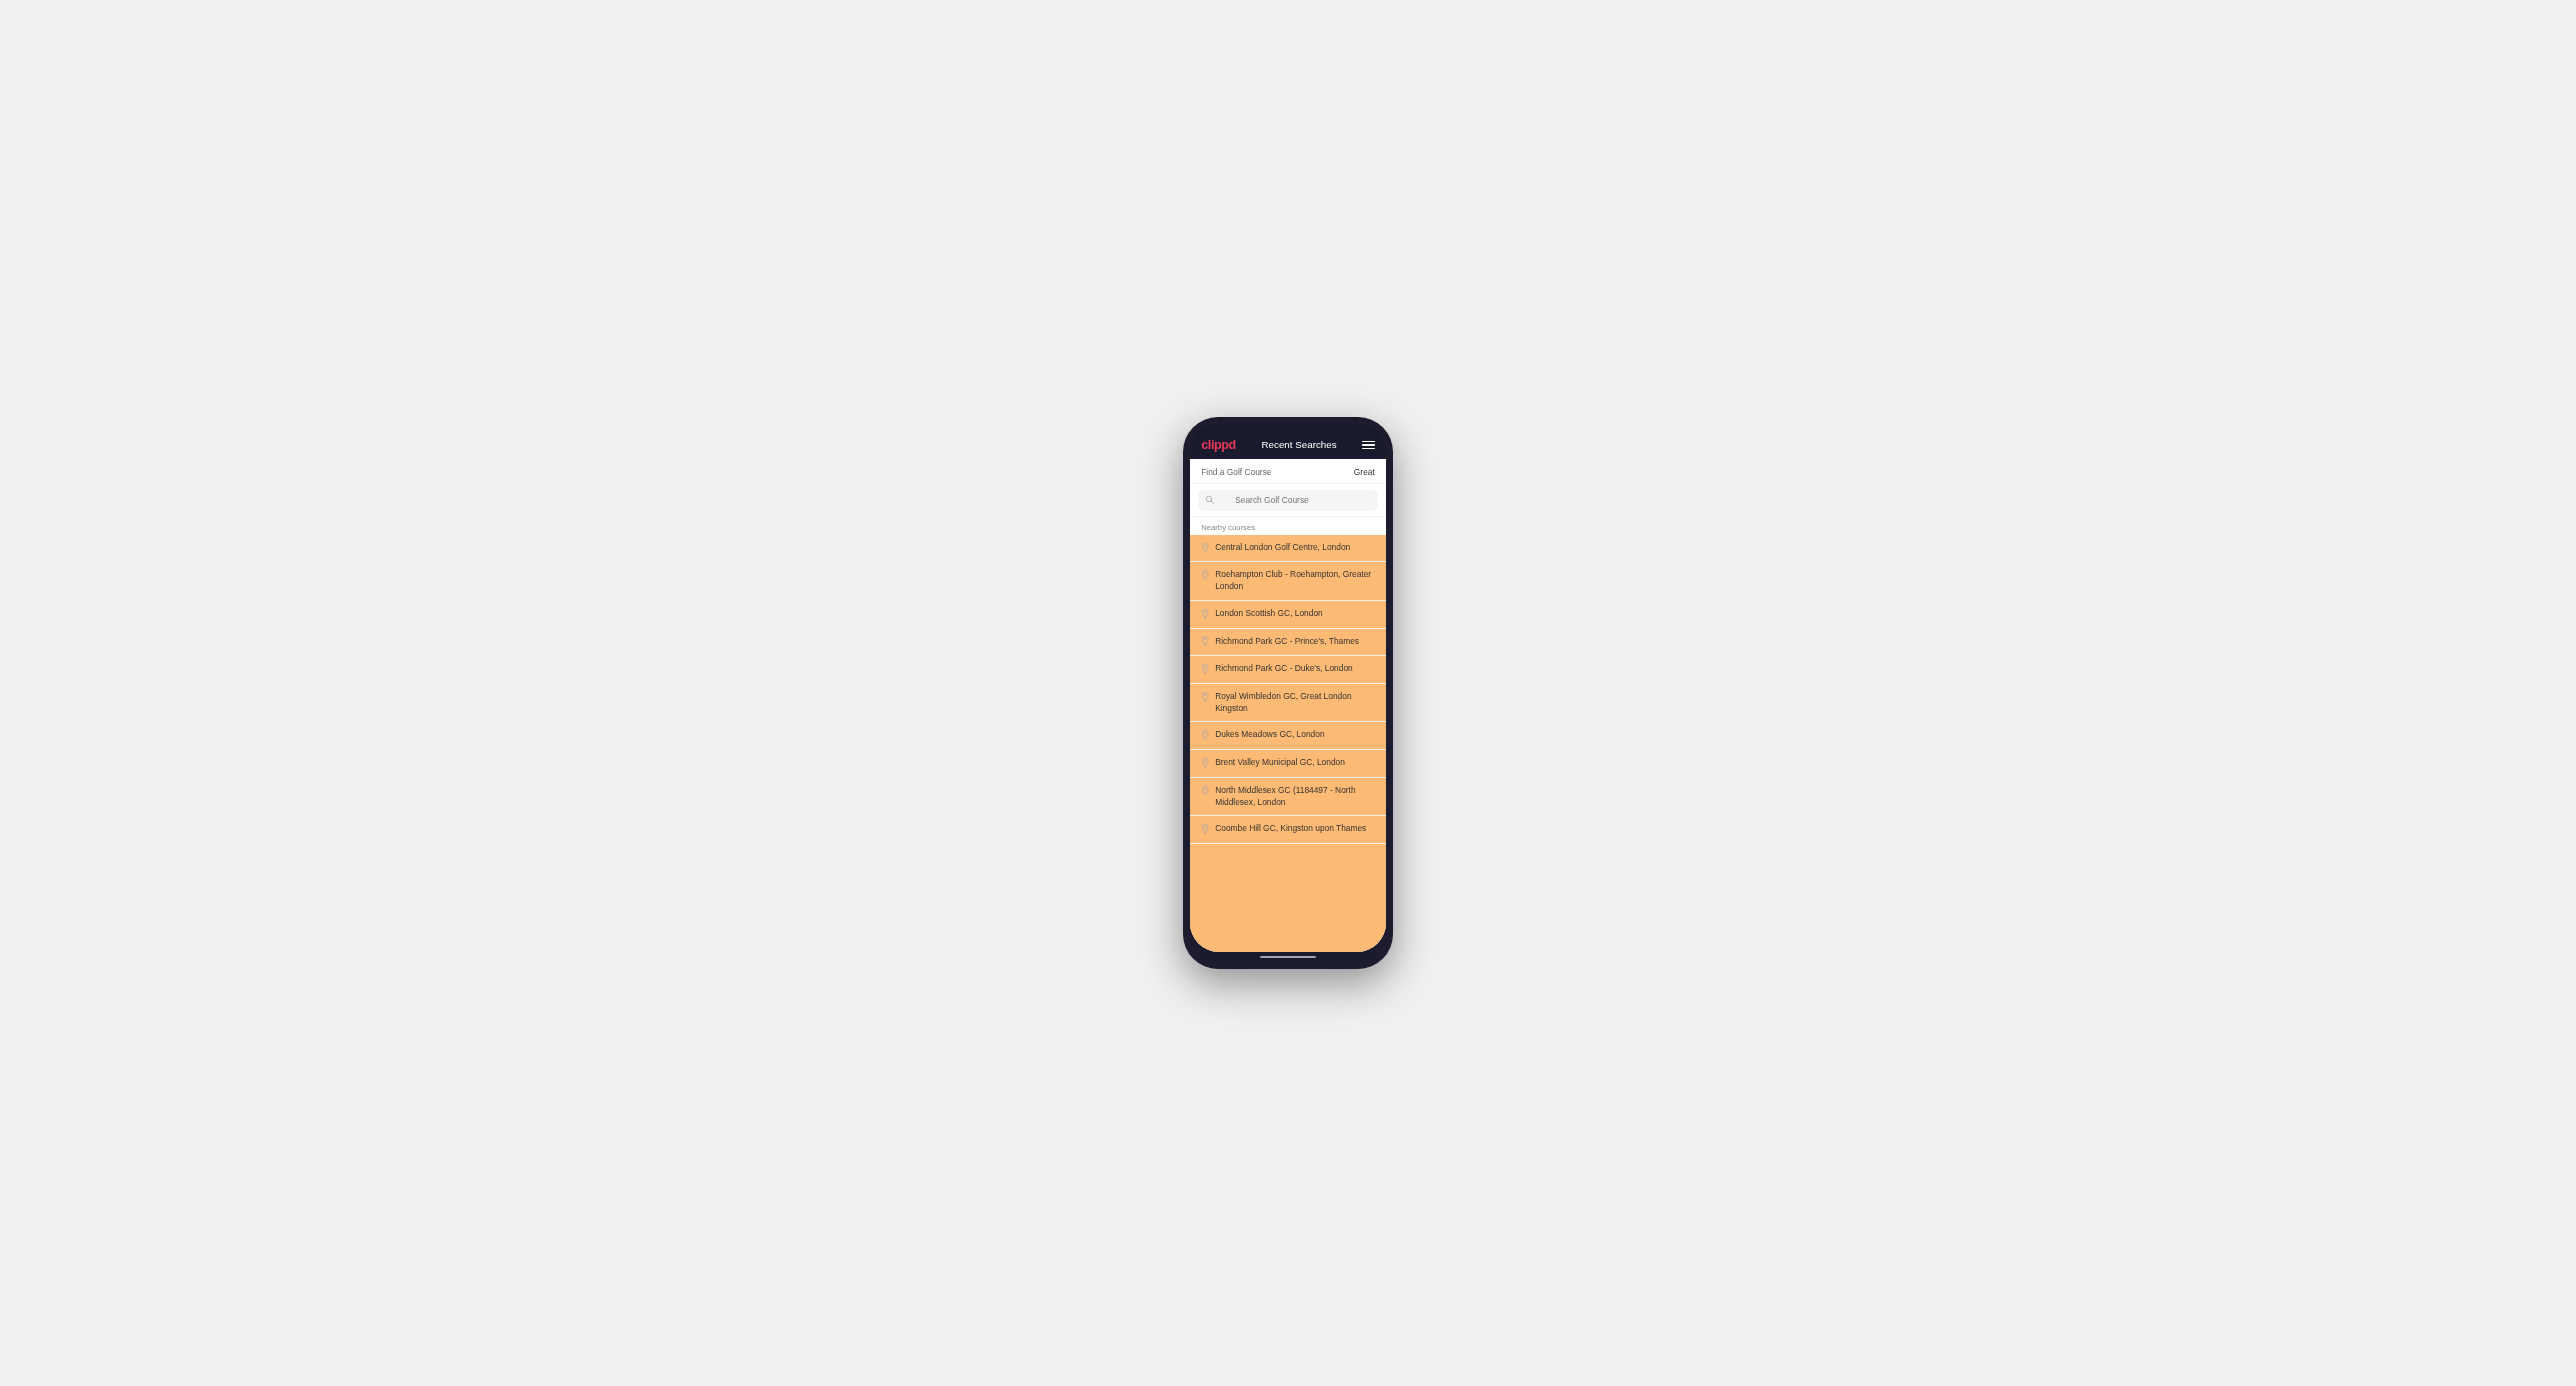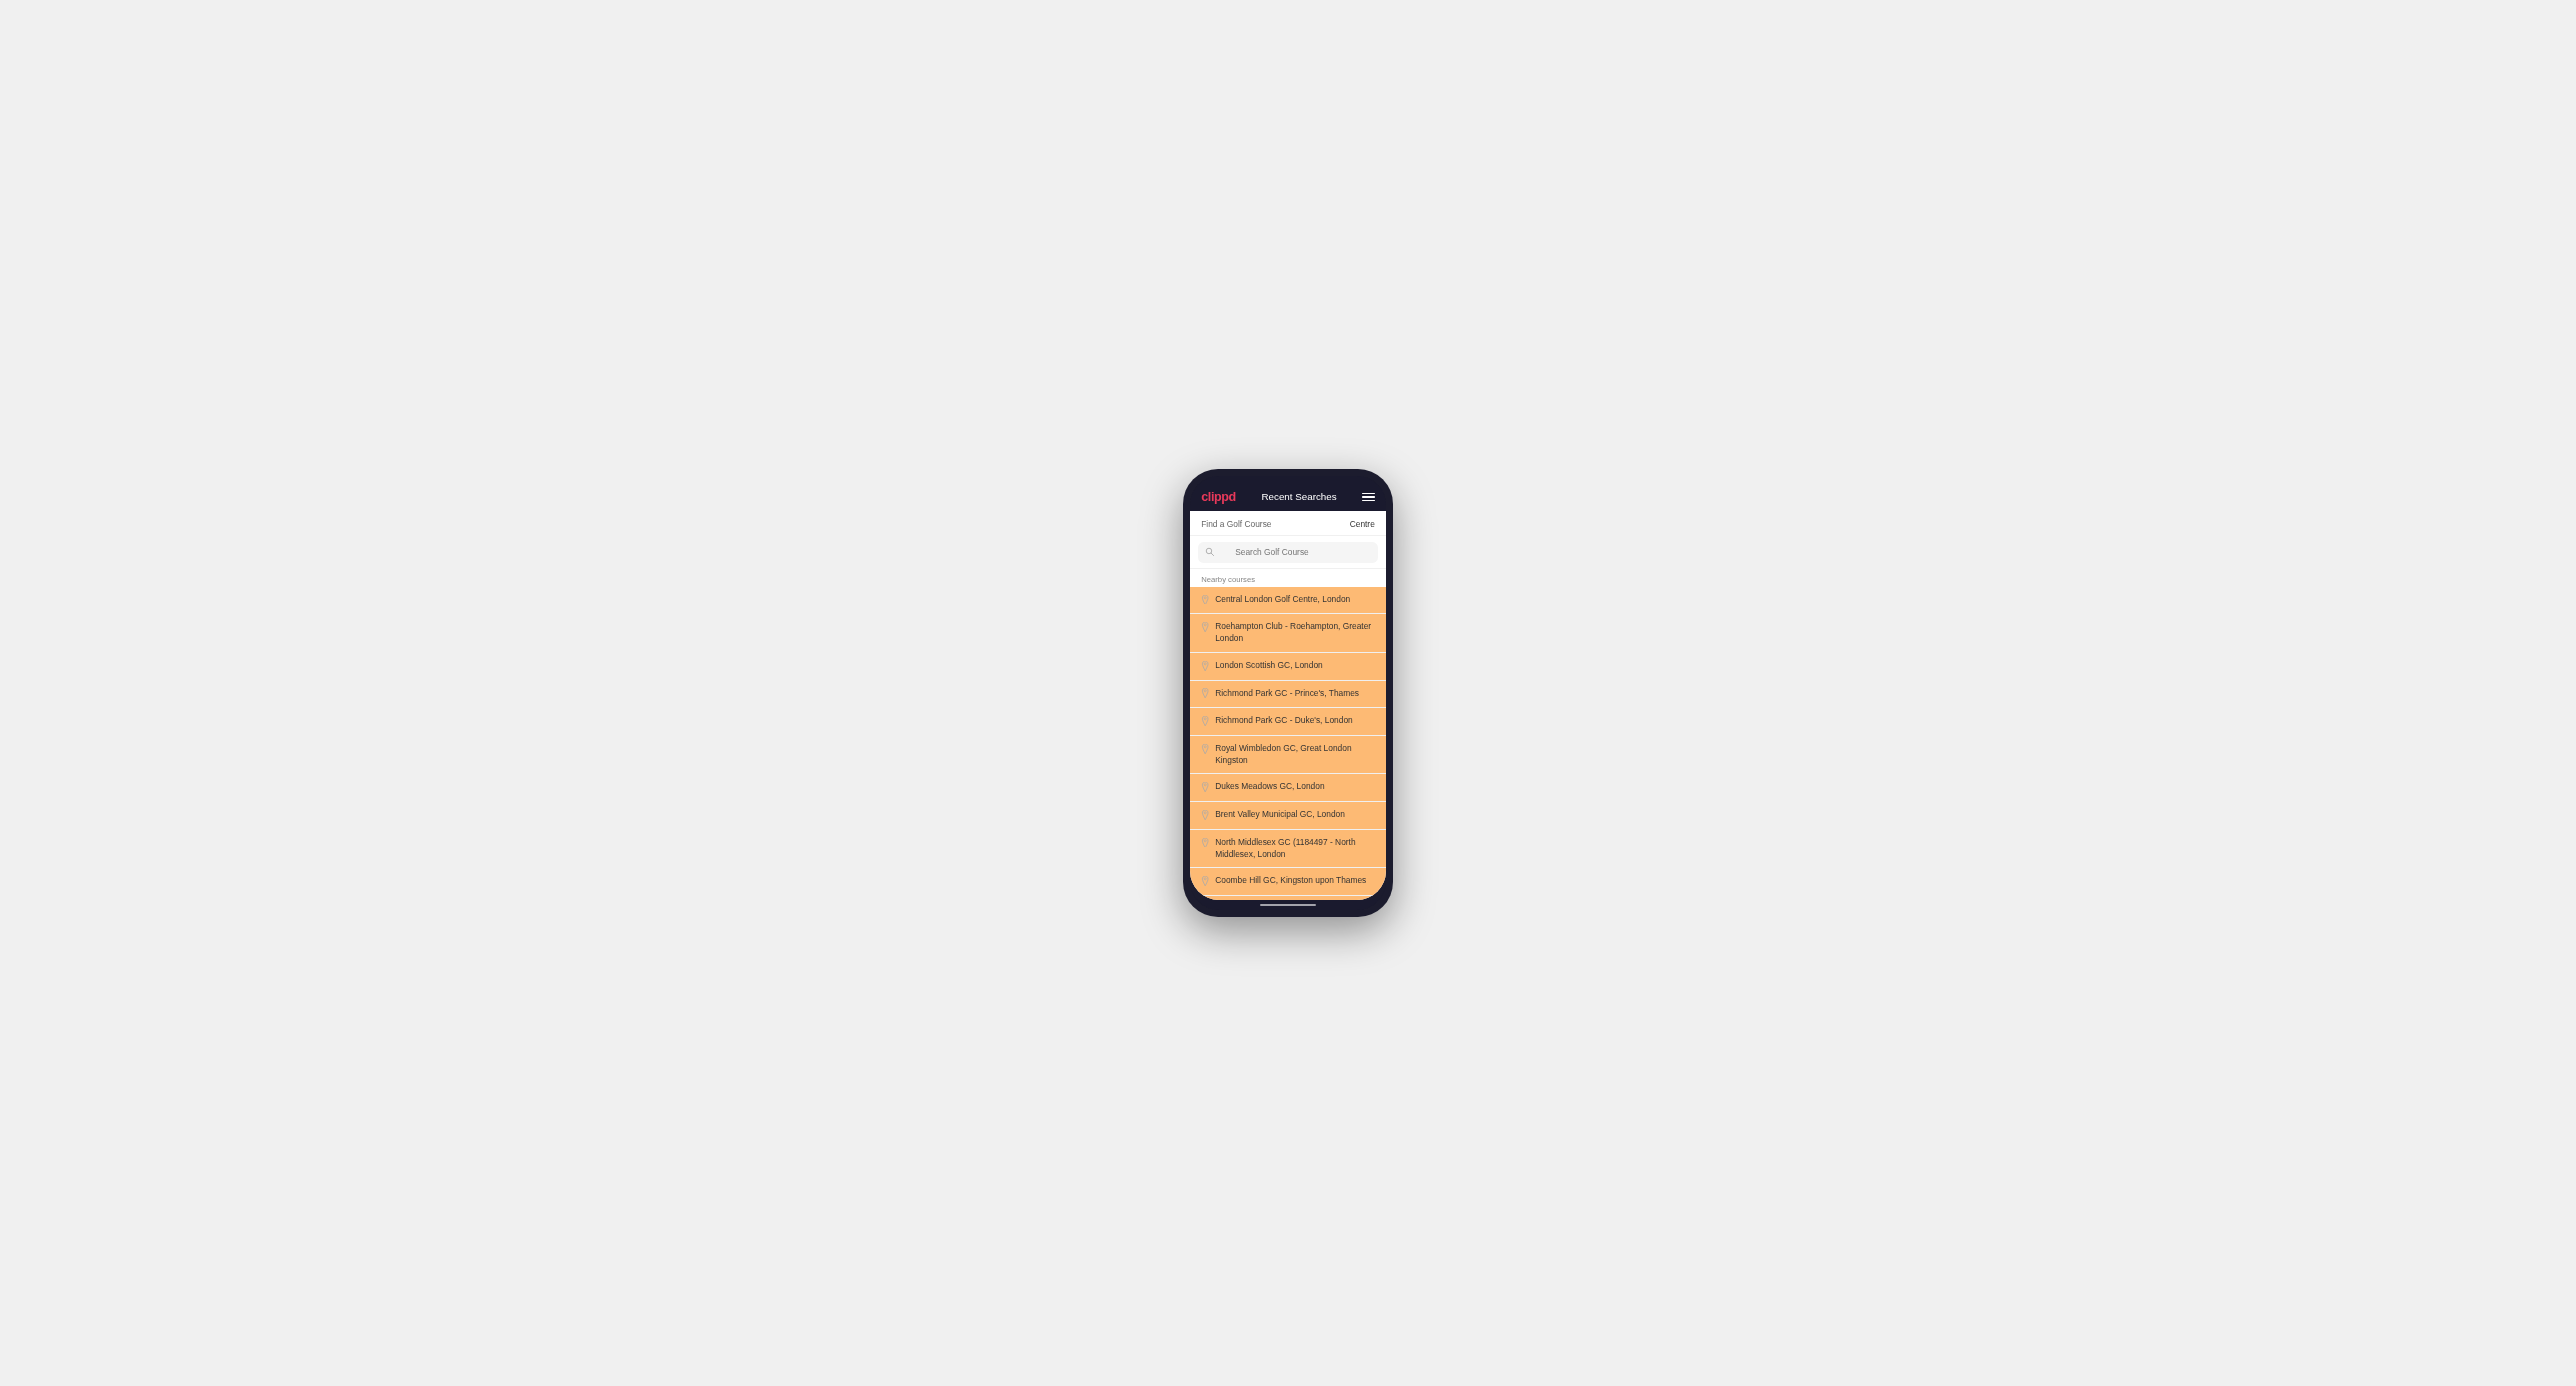--- a/index.html
+++ b/index.html
@@ -7,21 +7,21 @@
       background: #f0f0f0;
       display: flex;
       justify-content: center;
       align-items: center;
       min-height: 100vh;
       font-family: -apple-system, BlinkMacSystemFont, 'Segoe UI', sans-serif;
     }
 
     .phone-outer {
       width: 210px;
-      height: 448px;
+      height: 552px;
       background: #1c1c2e;
       border-radius: 35px;
       padding: 7px;
       box-shadow: 0 14px 42px rgba(0,0,0,0.4);
       position: relative;
     }
 
     .phone-inner {
       width: 100%;
       height: 100%;
@@ -206,21 +206,21 @@
         <span></span>
         <span></span>
         <span></span>
       </div>
     </div>
 
     <div class="content-area">
 
       <div class="find-header">
         <span class="find-label">Find a Golf Course</span>
-        <span class="cancel-btn">Centre</span>
+        <span class="cancel-btn">Great</span>
       </div>
 
       <div class="search-container">
         <div class="search-box">
           <div class="pin-icon">
             <svg class="search-icon-svg" viewBox="0 0 16 16" fill="none">
               <circle cx="6.5" cy="6.5" r="4.5" stroke="#aaaaaa" stroke-width="1.5"></circle>
               <line x1="10" y1="10" x2="14" y2="14" stroke="#aaaaaa" stroke-width="1.5" stroke-linecap="round"></line>
             </svg>
           </div>

